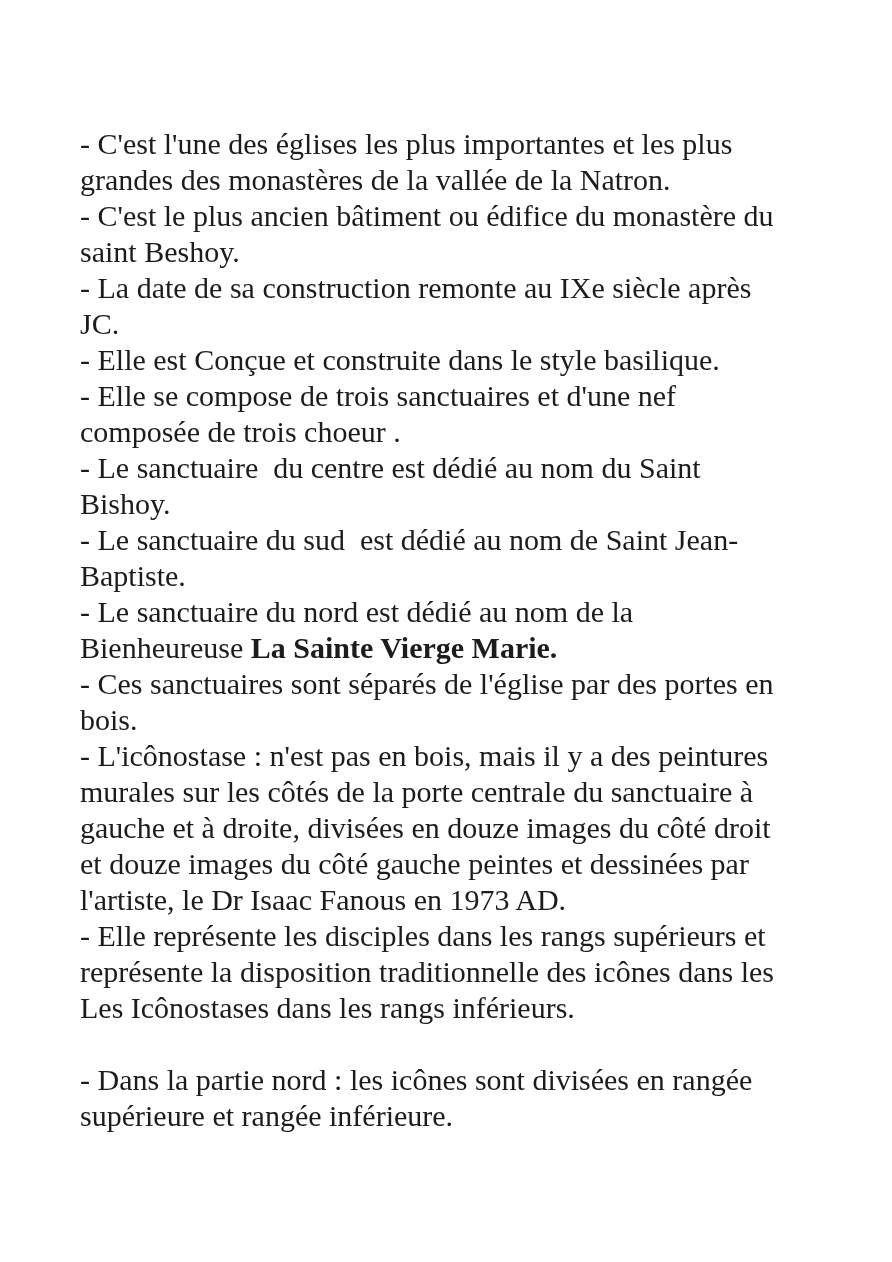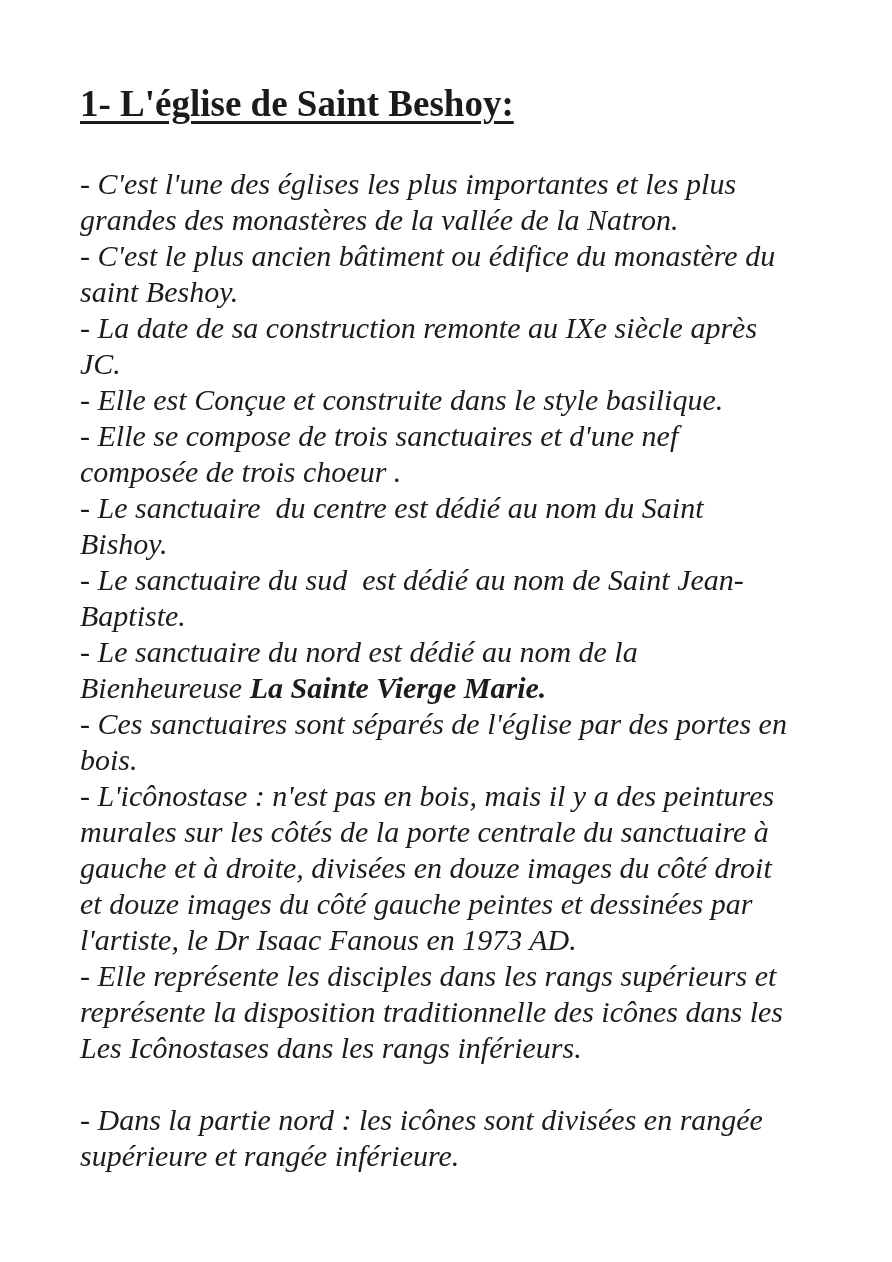--- a/index.html
+++ b/index.html
@@ -33,28 +33,26 @@
     text-decoration-thickness: 3px;
     text-underline-offset: 5px;
     color: #1b1b1b;
   }
   .doc-body {
     margin-top: 42px;
     font-size: 30px;
     line-height: 36px;
     white-space: pre;
     color: #1c1c1c;
-    font-style: italic;
   }
   .text-line {
     height: 36px;
   }
   .seg-bold {
     font-weight: bold;
   }
 </style>
 </head>
 <body>
 
 <div class="page">
-  <h1 class="doc-title">1- L'église de Saint Beshoy:</h1>
   <div class="doc-body"><div class="text-line"><span class="seg">- C'est l'une des églises les plus importantes et les plus</span></div><div class="text-line"><span class="seg">grandes des monastères de la vallée de la Natron.</span></div><div class="text-line"><span class="seg">- C'est le plus ancien bâtiment ou édifice du monastère du</span></div><div class="text-line"><span class="seg">saint Beshoy.</span></div><div class="text-line"><span class="seg">- La date de sa construction remonte au IXe siècle après</span></div><div class="text-line"><span class="seg">JC.</span></div><div class="text-line"><span class="seg">- Elle est Conçue et construite dans le style basilique.</span></div><div class="text-line"><span class="seg">- Elle se compose de trois sanctuaires et d'une nef</span></div><div class="text-line"><span class="seg">composée de trois choeur .</span></div><div class="text-line"><span class="seg">- Le sanctuaire  du centre est dédié au nom du Saint</span></div><div class="text-line"><span class="seg">Bishoy.</span></div><div class="text-line"><span class="seg">- Le sanctuaire du sud  est dédié au nom de Saint Jean-</span></div><div class="text-line"><span class="seg">Baptiste.</span></div><div class="text-line"><span class="seg">- Le sanctuaire du nord est dédié au nom de la</span></div><div class="text-line"><span class="seg">Bienheureuse </span><span class="seg-bold">La Sainte Vierge Marie.</span></div><div class="text-line"><span class="seg">- Ces sanctuaires sont séparés de l'église par des portes en</span></div><div class="text-line"><span class="seg">bois.</span></div><div class="text-line"><span class="seg">- L'icônostase : n'est pas en bois, mais il y a des peintures</span></div><div class="text-line"><span class="seg">murales sur les côtés de la porte centrale du sanctuaire à</span></div><div class="text-line"><span class="seg">gauche et à droite, divisées en douze images du côté droit</span></div><div class="text-line"><span class="seg">et douze images du côté gauche peintes et dessinées par</span></div><div class="text-line"><span class="seg">l'artiste, le Dr Isaac Fanous en 1973 AD.</span></div><div class="text-line"><span class="seg">- Elle représente les disciples dans les rangs supérieurs et</span></div><div class="text-line"><span class="seg">représente la disposition traditionnelle des icônes dans les</span></div><div class="text-line"><span class="seg">Les Icônostases dans les rangs inférieurs.</span></div><div class="text-line"><span class="seg"></span></div><div class="text-line"><span class="seg">- Dans la partie nord : les icônes sont divisées en rangée</span></div><div class="text-line"><span class="seg">supérieure et rangée inférieure.</span></div></div>
 </div>
 
 </body></html>

